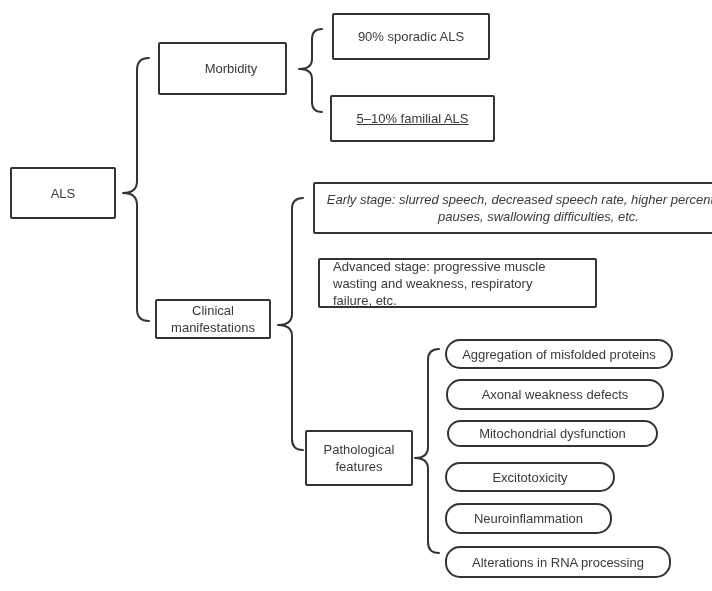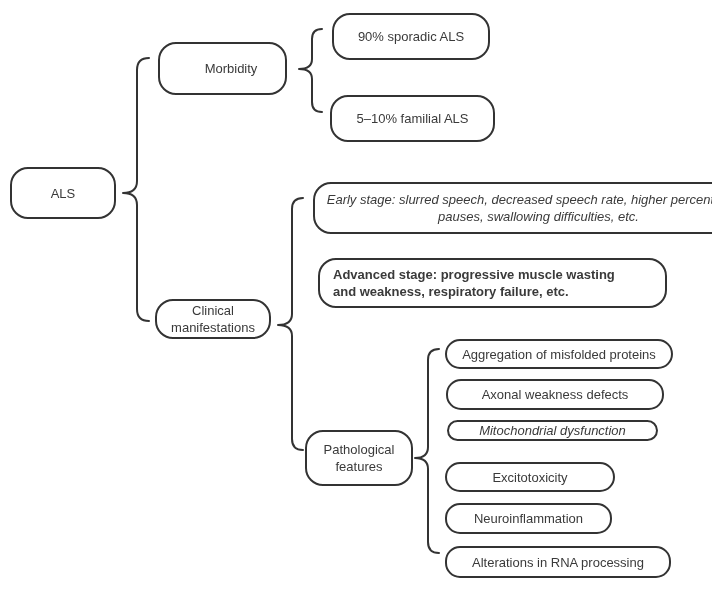--- a/index.html
+++ b/index.html
@@ -24,21 +24,21 @@
     fill: none;
     stroke: #333333;
     stroke-width: 2;
     stroke-linecap: round;
     stroke-linejoin: round;
   }
   .node {
     position: absolute;
     box-sizing: border-box;
     border: 2px solid #333333;
-    border-radius: 18px;
+    border-radius: 2px;
     background: #ffffff;
     display: flex;
     align-items: center;
     justify-content: center;
     text-align: center;
     font-size: 13px;
     line-height: 17px;
     color: #3a3a3a;
     padding: 3px 10px;
   }
@@ -50,28 +50,28 @@
   .node.left-align {
     justify-content: flex-start;
     text-align: left;
     padding-left: 13px;
     padding-right: 24px;
   }
   
   #n-als            { left: 10px;  top: 167px; width: 106px; height: 52px; }
   #n-morbidity      { left: 158px; top: 42px;  width: 129px; height: 53px; padding-left: 27px; }
   #n-sporadic       { left: 332px; top: 13px;  width: 158px; height: 47px; }
-  #n-familial       { left: 330px; top: 95px;  width: 165px; height: 47px; }
+  #n-familial       { left: 330px; top: 95px;  width: 165px; height: 47px; text-decoration: underline; }
   #n-early          { left: 313px; top: 182px; width: 451px; height: 52px; font-style: italic; }
-  #n-advanced       { left: 318px; top: 258px; width: 349px; height: 50px; font-weight: bold; }
+  #n-advanced       { left: 318px; top: 258px; width: 279px; height: 50px; }
   #n-clinical       { left: 155px; top: 299px; width: 116px; height: 40px; padding: 3px 6px; }
   #n-pathological   { left: 305px; top: 430px; width: 108px; height: 56px; padding: 3px 6px; }
   #n-aggregation    { left: 445px; top: 339px; width: 228px; height: 30px; }
   #n-axonal         { left: 446px; top: 379px; width: 218px; height: 31px; }
-  #n-mitochondrial  { left: 447px; top: 420px; width: 211px; height: 21px; font-style: italic; }
+  #n-mitochondrial  { left: 447px; top: 420px; width: 211px; height: 27px; }
   #n-excitotoxicity { left: 445px; top: 462px; width: 170px; height: 30px; }
   #n-neuroinflammation { left: 445px; top: 503px; width: 167px; height: 31px; }
   #n-alterations    { left: 445px; top: 546px; width: 226px; height: 32px; }
 </style>
 </head>
 <body>
 
 <div class="canvas">
 
   <svg class="braces" width="712" height="591" viewBox="0 0 712 591">

